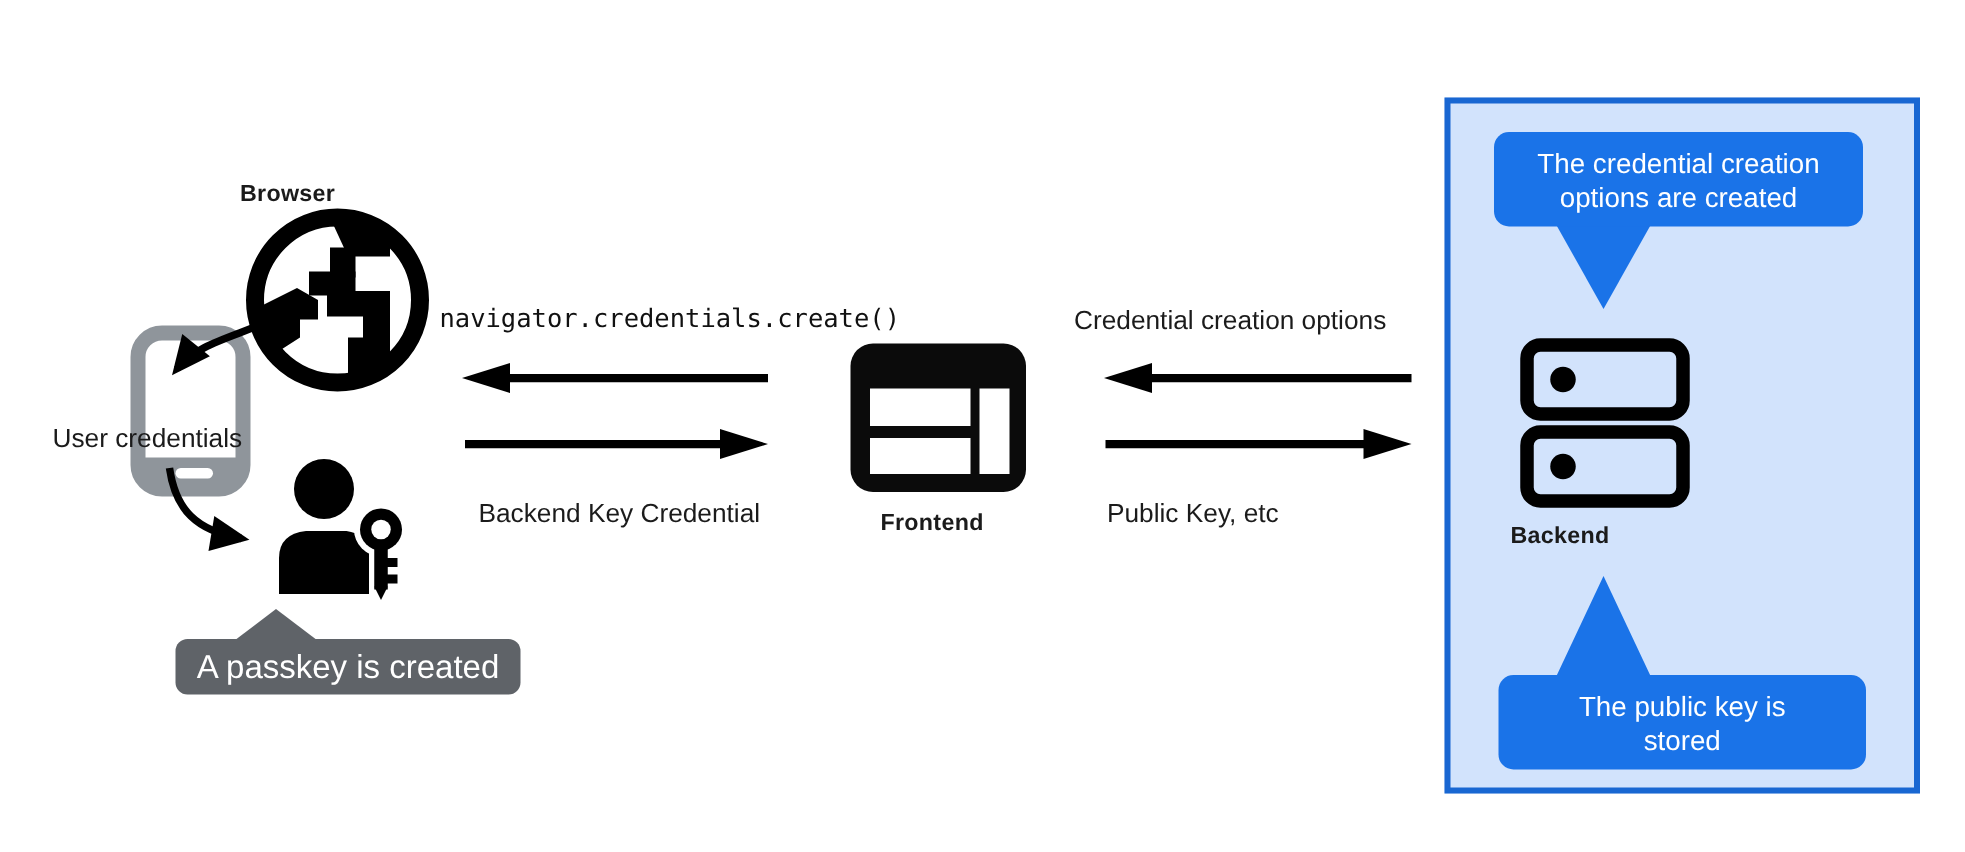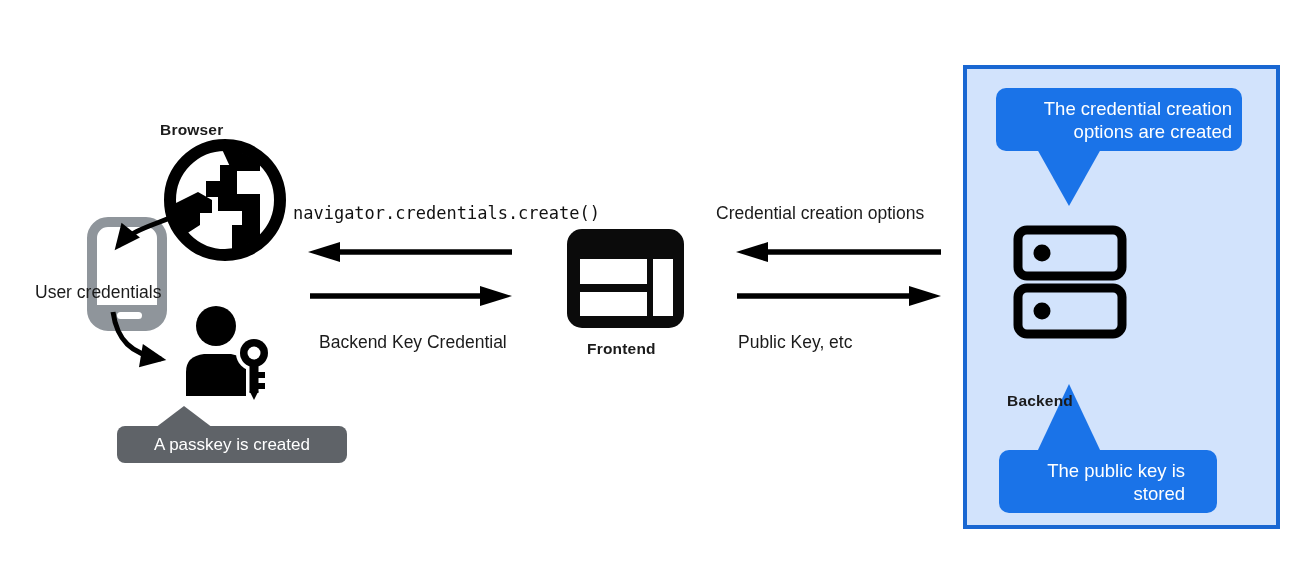--- a/index.html
+++ b/index.html
@@ -6,38 +6,38 @@
   .canvas{
     position:relative;width:1310px;height:568px;background:#ffffff;
     font-family:"Liberation Sans",sans-serif;color:#202124;overflow:hidden;
   }
   .abs{position:absolute;}
   .lbl{position:absolute;font-size:17.5px;color:#1b1b1b;white-space:nowrap;}
   .lbl.bold{font-weight:700;font-size:15.5px;letter-spacing:.2px;}
   .code{position:absolute;text-align:right;font-family:"DejaVu Sans Mono","Liberation Mono",monospace;font-size:17px;color:#111;white-space:nowrap;}
   .tooltip{
     position:absolute;left:117px;top:426px;width:230px;height:37px;
-    background:#5f6368;border-radius:8px;color:#fff;font-size:17px;
+    background:#5f6368;border-radius:8px;color:#fff;font-size:22px;
     display:flex;align-items:center;justify-content:center;
   }
   .tooltip-tail{
     position:absolute;left:155px;top:406px;width:58px;height:22px;background:#5f6368;
     -webkit-clip-path:polygon(50% 0,0 100%,100% 100%);clip-path:polygon(50% 0,0 100%,100% 100%);
   }
   .backend-panel{
     position:absolute;left:963px;top:65px;width:317px;height:464px;
     background:#d2e3fc;border:4px solid #1967d2;box-sizing:border-box;
   }
   .bubble{
     position:absolute;background:#1a73e8;color:#fff;border-radius:10px;
-    font-size:18.5px;line-height:23px;text-align:right;
+    font-size:18.5px;line-height:23px;text-align:center;
     display:flex;align-items:center;justify-content:center;box-sizing:border-box;
   }
   .bubble.top{left:996px;top:88px;width:246px;height:63px;padding:7px 10px;}
-  .bubble.bottom{left:999px;top:450px;width:218px;height:63px;padding:7px 32px;}
+  .bubble.bottom{left:999px;top:450px;width:245px;height:63px;padding:7px 32px;}
   .tail-down{
     position:absolute;left:1037px;top:149px;width:64px;height:57px;background:#1a73e8;
     -webkit-clip-path:polygon(0 0,100% 0,50% 100%);clip-path:polygon(0 0,100% 0,50% 100%);
   }
   .tail-up{
     position:absolute;left:1037px;top:384px;width:64px;height:68px;background:#1a73e8;
     -webkit-clip-path:polygon(50% 0,0 100%,100% 100%);clip-path:polygon(50% 0,0 100%,100% 100%);
   }
   svg{display:block;}
 </style>
@@ -117,21 +117,21 @@
   <div class="bubble bottom">
     <span>The public key is stored</span>
   </div>
 
   <svg class="abs" style="left:1008px;top:222px;" width="124" height="122" viewBox="0 0 124 122">
     <rect x="10" y="8" width="104" height="46" rx="9" fill="none" stroke="#000000" stroke-width="9"></rect>
     <circle cx="34" cy="31" r="8.5" fill="#000000"></circle>
     <rect x="10" y="66" width="104" height="46" rx="9" fill="none" stroke="#000000" stroke-width="9"></rect>
     <circle cx="34" cy="89" r="8.5" fill="#000000"></circle>
   </svg>
-  <div class="lbl bold" style="left:1007px;top:349px;width:120px;margin-top:43px;">Backend</div>
+  <div class="lbl bold" style="left:1007px;top:349px;width:120px;">Backend</div>
 
   <svg class="abs" style="left:0;top:0;pointer-events:none;" width="1310" height="568" viewBox="0 0 1310 568">
     <defs>
       <marker id="ah" viewBox="0 0 28 28" markerUnits="userSpaceOnUse" markerWidth="30" markerHeight="30" refX="22" refY="14" orient="auto">
         <path d="M3,3 L27,14 L3,25 Z" fill="#000000"></path>
       </marker>
     </defs>
     <g>
       <line x1="338" y1="252" x2="512" y2="252" stroke="#000000" stroke-width="5.5"></line>
       <polygon points="308,252 340,242 340,262" fill="#000000"></polygon>

